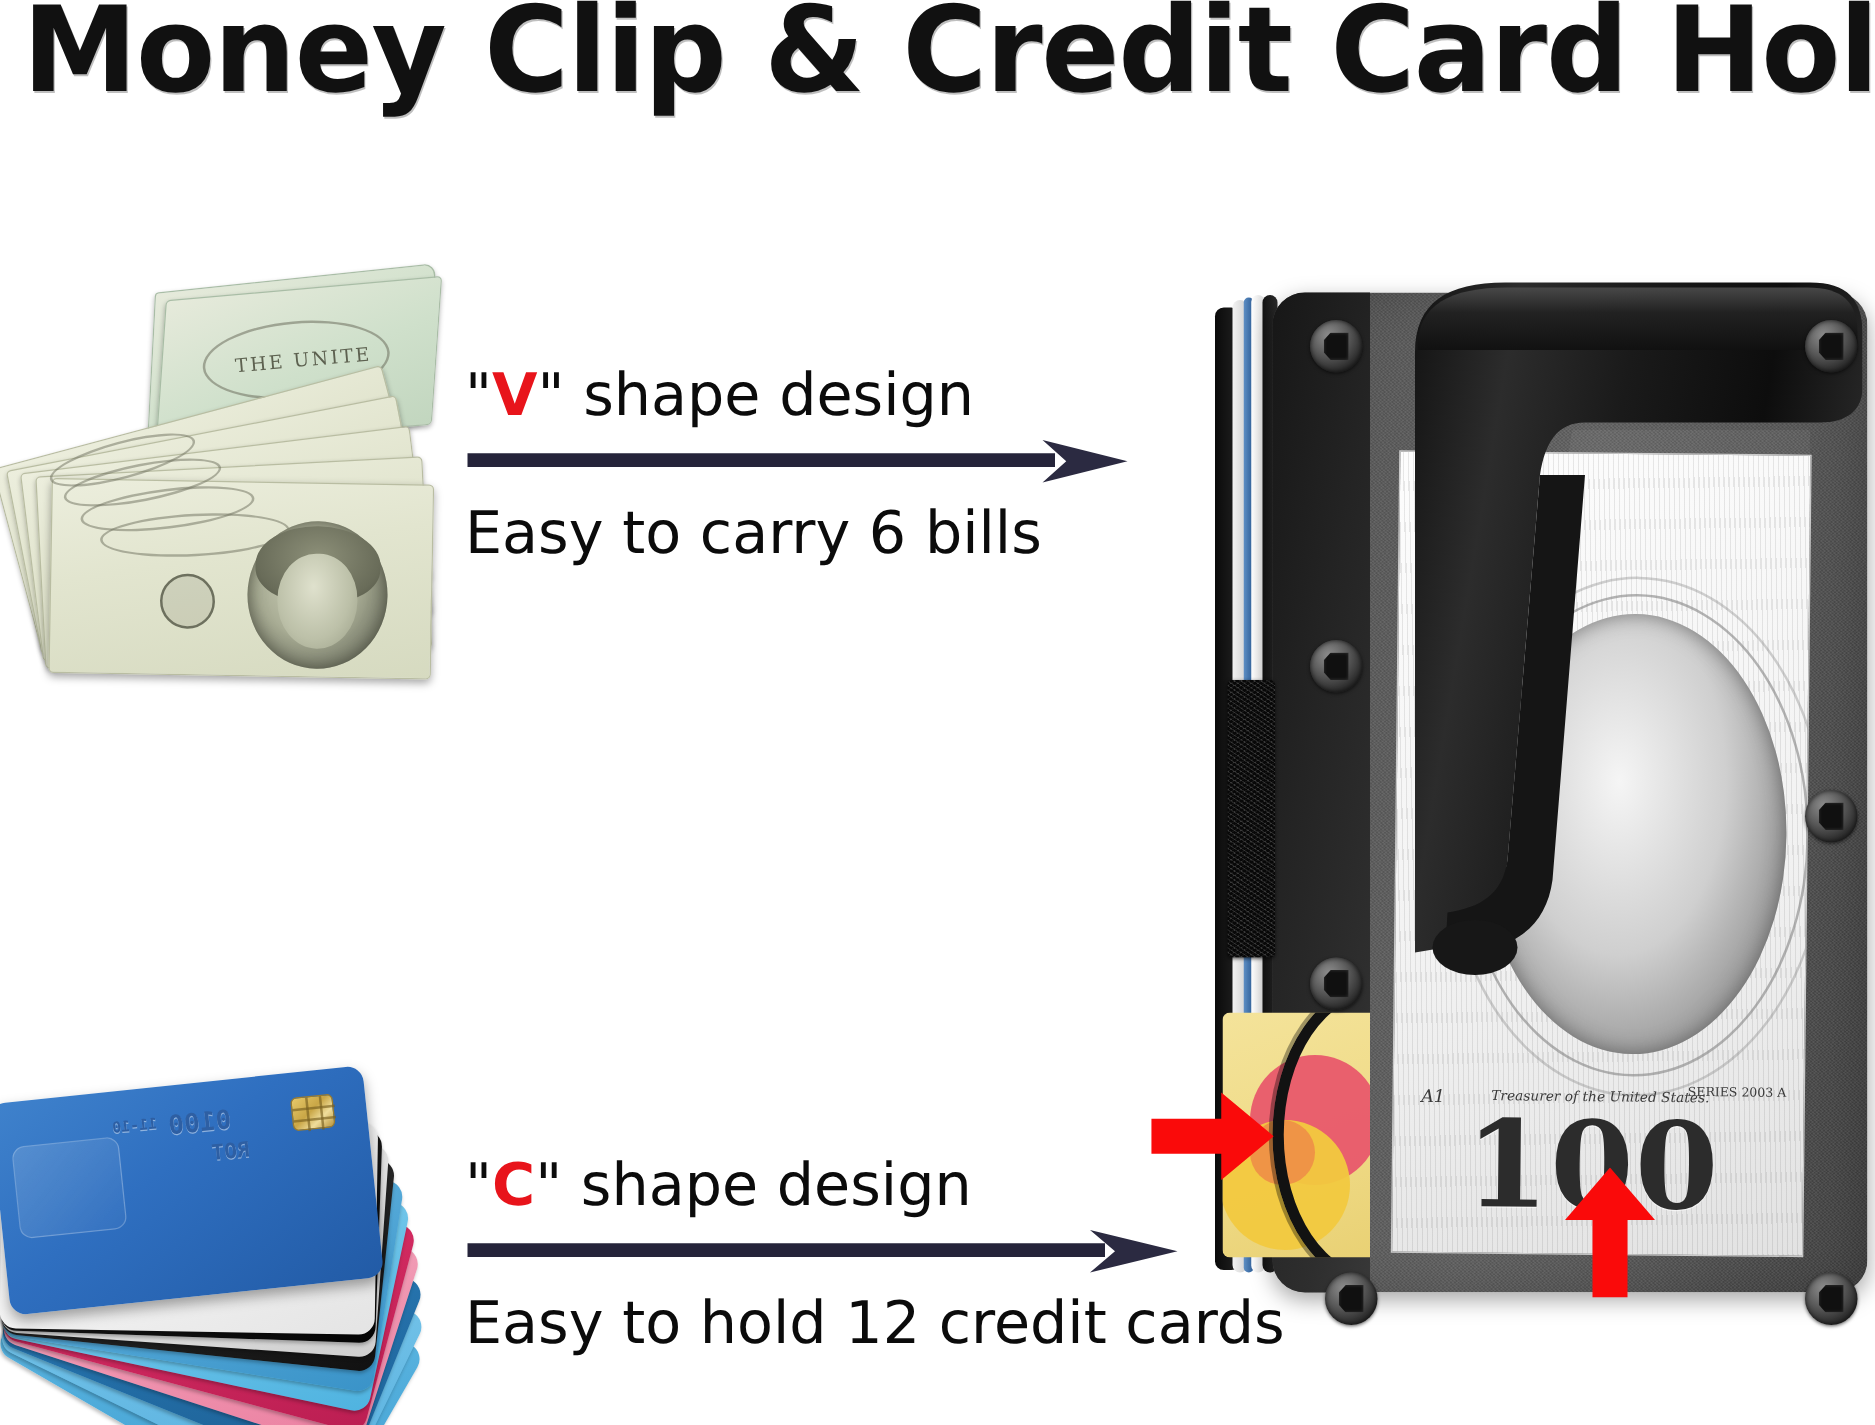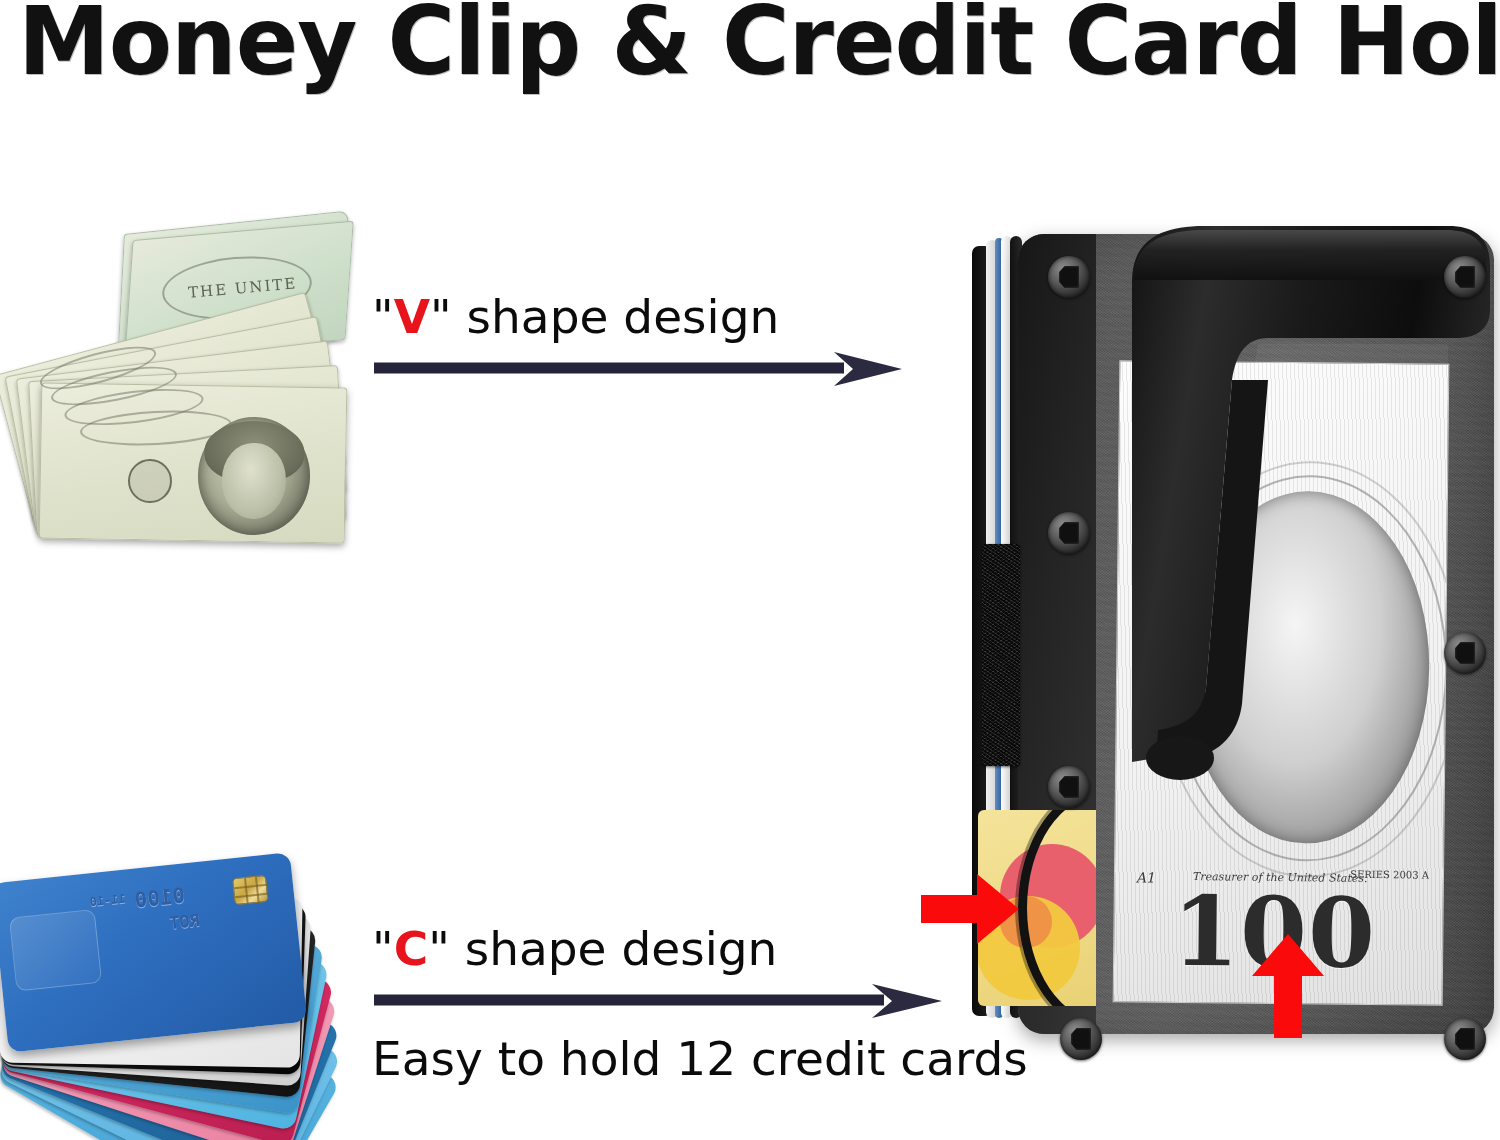--- a/index.html
+++ b/index.html
@@ -287,20 +287,21 @@
 <div class="anno anno-top">
   <div class="anno-head"><span>"</span><span class="hl">V</span><span>"</span><span> shape design</span></div>
 
   <div class="nav-arrow">
     <svg width="530" height="34" viewBox="0 0 530 34">
       <path d="M2,16 L472,16" stroke="#25243a" stroke-width="11" fill="none"></path>
       <path d="M530,17 L462,0 L481,17 L462,34 Z" fill="#2b2a41"></path>
     </svg>
   </div>
 
+  <div class="anno-sub">Easy to carry 6 bills</div>
 </div>
 
 <div class="anno anno-bot">
   <div class="anno-head"><span>"</span><span class="hl">C</span><span>"</span><span> shape design</span></div>
 
   <div class="nav-arrow">
     <svg width="570" height="34" viewBox="0 0 570 34">
       <path d="M2,16 L512,16" stroke="#25243a" stroke-width="11" fill="none"></path>
       <path d="M570,17 L500,0 L520,17 L500,34 Z" fill="#2b2a41"></path>
     </svg>

